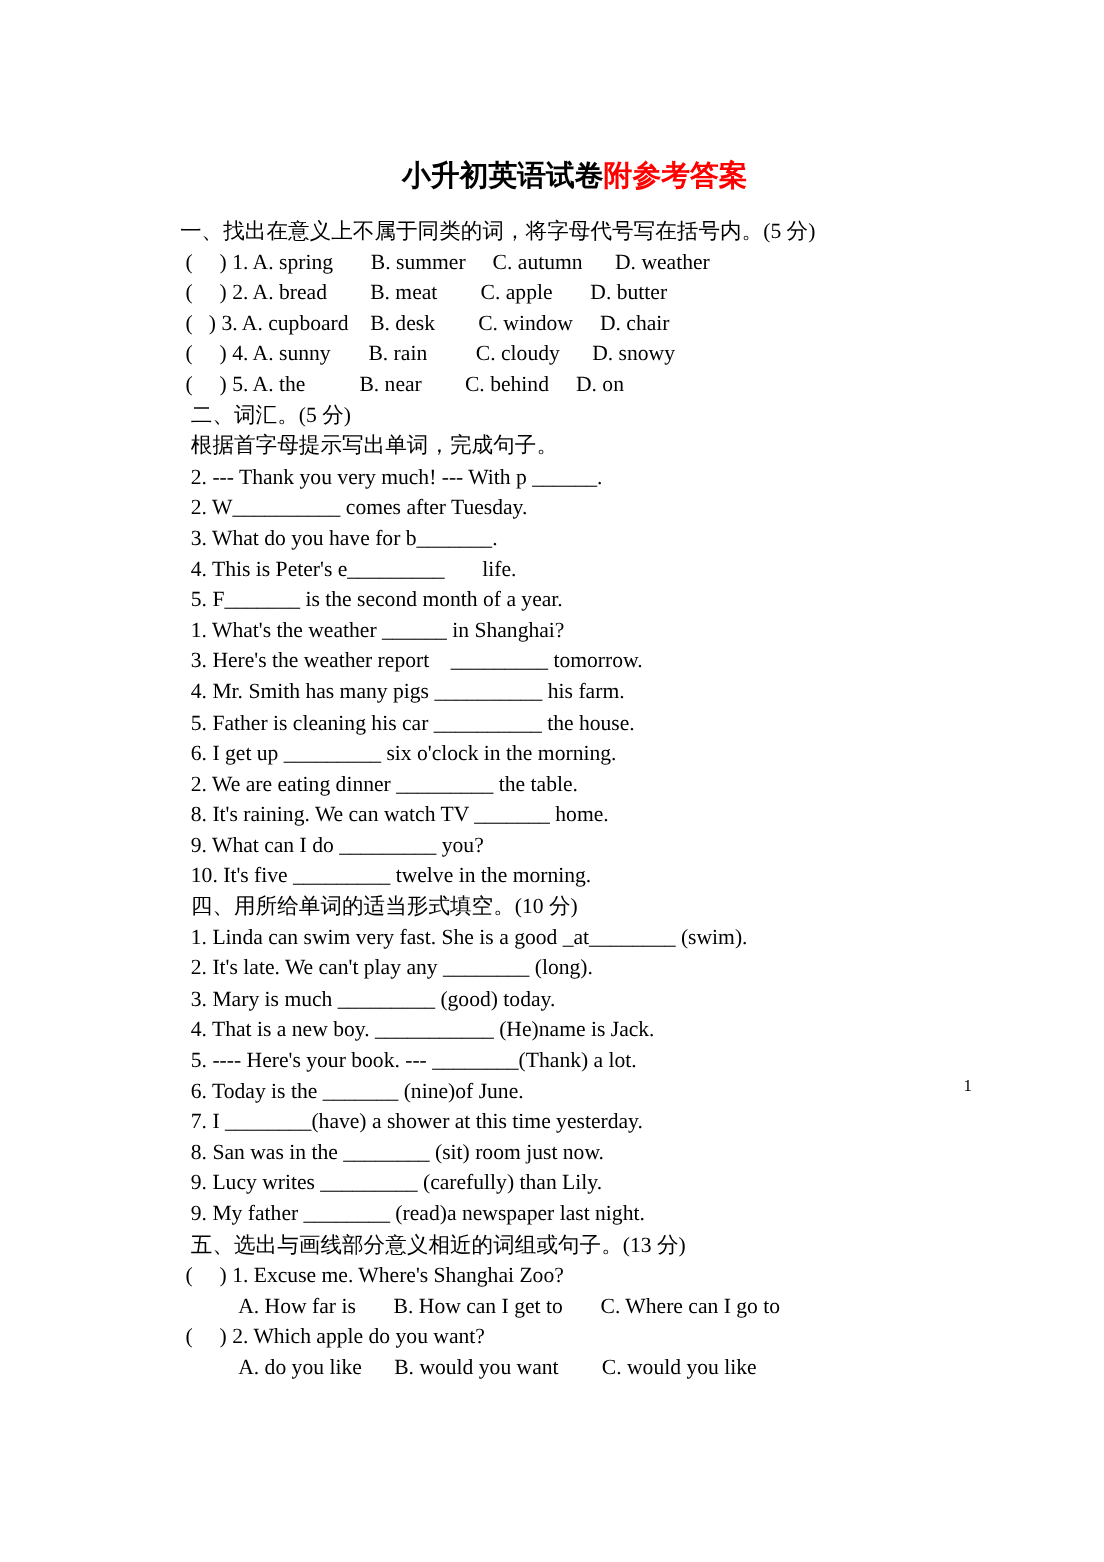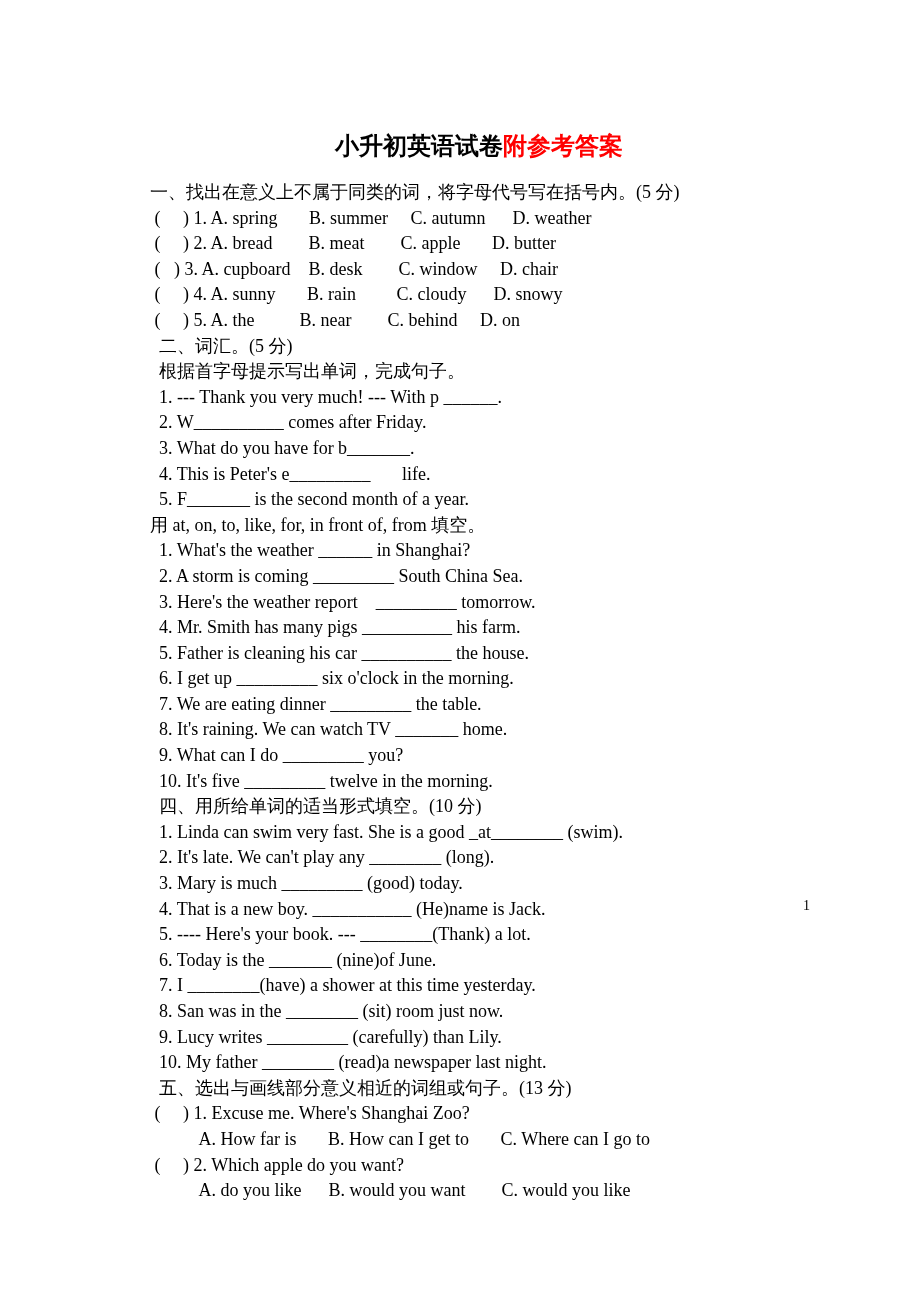--- a/index.html
+++ b/index.html
@@ -52,47 +52,45 @@
   </div>
 
   <div class="line">一、找出在意义上不属于同类的词，将字母代号写在括号内。(5 分)</div>
   <div class="line"> (     ) 1. A. spring       B. summer     C. autumn      D. weather</div>
   <div class="line"> (     ) 2. A. bread        B. meat        C. apple       D. butter</div>
   <div class="line"> (   ) 3. A. cupboard    B. desk        C. window     D. chair</div>
   <div class="line"> (     ) 4. A. sunny       B. rain         C. cloudy      D. snowy</div>
   <div class="line"> (     ) 5. A. the          B. near        C. behind     D. on</div>
   <div class="line">  二、词汇。(5 分)</div>
   <div class="line">  根据首字母提示写出单词，完成句子。</div>
-  <div class="line">  1. --- Thank you very much! --- With p ______.</div>
-  <div class="line">  2. W__________ comes after Friday.</div>
+  <div class="line">  2. --- Thank you very much! --- With p ______.</div>
+  <div class="line">  2. W__________ comes after Tuesday.</div>
   <div class="line">  3. What do you have for b_______.</div>
   <div class="line">  4. This is Peter's e_________       life.</div>
   <div class="line">  5. F_______ is the second month of a year.</div>
-  <div class="line">用 at, on, to, like, for, in front of, from 填空。</div>
   <div class="line">  1. What's the weather ______ in Shanghai?</div>
-  <div class="line">  2. A storm is coming _________ South China Sea.</div>
   <div class="line">  3. Here's the weather report    _________ tomorrow.</div>
   <div class="line">  4. Mr. Smith has many pigs __________ his farm.</div>
   <div class="line">  5. Father is cleaning his car __________ the house.</div>
   <div class="line">  6. I get up _________ six o'clock in the morning.</div>
-  <div class="line">  7. We are eating dinner _________ the table.</div>
+  <div class="line">  2. We are eating dinner _________ the table.</div>
   <div class="line">  8. It's raining. We can watch TV _______ home.</div>
   <div class="line">  9. What can I do _________ you?</div>
   <div class="line">  10. It's five _________ twelve in the morning.</div>
   <div class="line">  四、用所给单词的适当形式填空。(10 分)</div>
   <div class="line">  1. Linda can swim very fast. She is a good _at________ (swim).</div>
   <div class="line">  2. It's late. We can't play any ________ (long).</div>
   <div class="line">  3. Mary is much _________ (good) today.</div>
   <div class="line">  4. That is a new boy. ___________ (He)name is Jack.</div>
   <div class="line">  5. ---- Here's your book. --- ________(Thank) a lot.</div>
   <div class="line">  6. Today is the _______ (nine)of June.</div>
   <div class="line">  7. I ________(have) a shower at this time yesterday.</div>
   <div class="line">  8. San was in the ________ (sit) room just now.</div>
   <div class="line">  9. Lucy writes _________ (carefully) than Lily.</div>
-  <div class="line">  10. My father ________ (read)a newspaper last night.</div>
+  <div class="line">  9. My father ________ (read)a newspaper last night.</div>
   <div class="line">  五、选出与画线部分意义相近的词组或句子。(13 分)</div>
   <div class="line"> (     ) 1. Excuse me. Where's Shanghai Zoo?</div>
   <div class="line">           A. How far is       B. How can I get to       C. Where can I go to</div>
   <div class="line"> (     ) 2. Which apple do you want?</div>
   <div class="line">           A. do you like      B. would you want        C. would you like</div>
 
   <div class="page-number">1</div>
 </div>
 
 </body></html>

